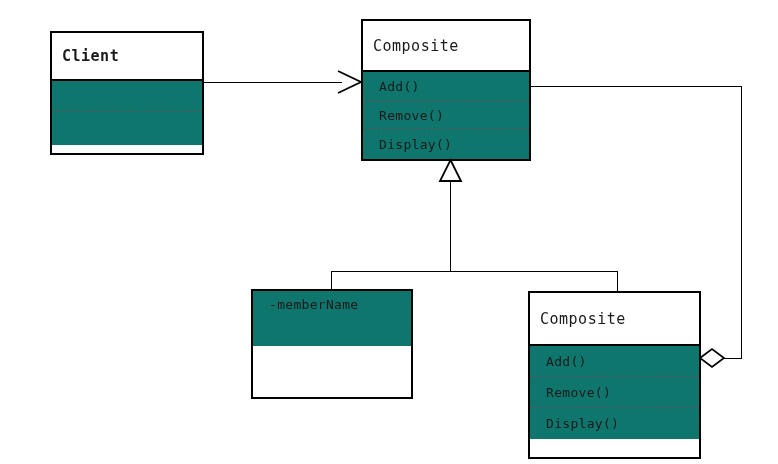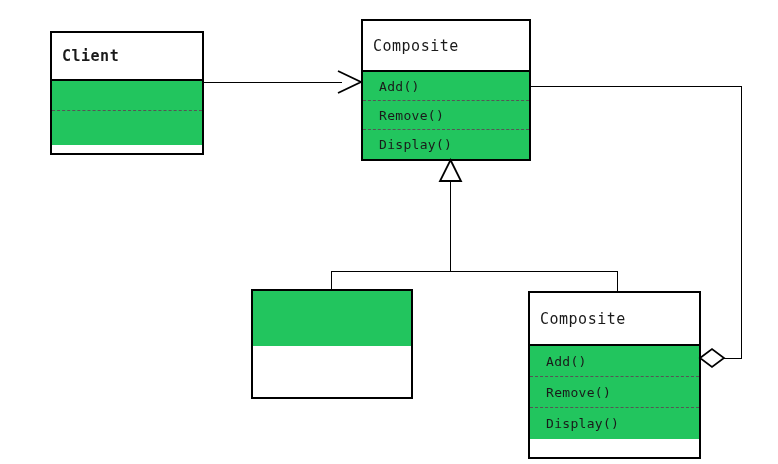--- a/index.html
+++ b/index.html
@@ -29,21 +29,21 @@
     color: #1a1a1a;
     font-size: 15px;
     letter-spacing: 0.5px;
     display: flex;
     align-items: center;
     padding-left: 10px;
     border-bottom: 2px solid #000000;
   }
   .uml-members {
     box-sizing: border-box;
-    background: #22c55e;
+    background: #0f766e;
   }
   .uml-row {
     box-sizing: border-box;
     color: #1a1a1a;
     font-size: 13px;
     letter-spacing: 0.3px;
     display: flex;
     align-items: center;
     padding-left: 16px;
     border-bottom: 1px dashed #555555;
@@ -93,20 +93,21 @@
     <div class="uml-title" style="height:51px;">Composite</div>
     <div class="uml-members" style="height:87px;">
       <div class="uml-row" style="height:29px;">Add()</div>
       <div class="uml-row" style="height:29px;">Remove()</div>
       <div class="uml-row" style="height:29px;">Display()</div>
     </div>
   </div>
 
   <div class="uml-class" id="cls-leaf" style="left:251px; top:289px; width:162px; height:110px;">
     <div class="uml-members" style="height:55px;">
+      <div class="uml-row" style="height:27px;">-memberName</div>
     </div>
   </div>
 
   <div class="uml-class" id="cls-composite" style="left:528px; top:291px; width:173px; height:168px;">
     <div class="uml-title" style="height:53px;">Composite</div>
     <div class="uml-members" style="height:93px;">
       <div class="uml-row" style="height:31px;">Add()</div>
       <div class="uml-row" style="height:31px;">Remove()</div>
       <div class="uml-row" style="height:31px;">Display()</div>
     </div>

